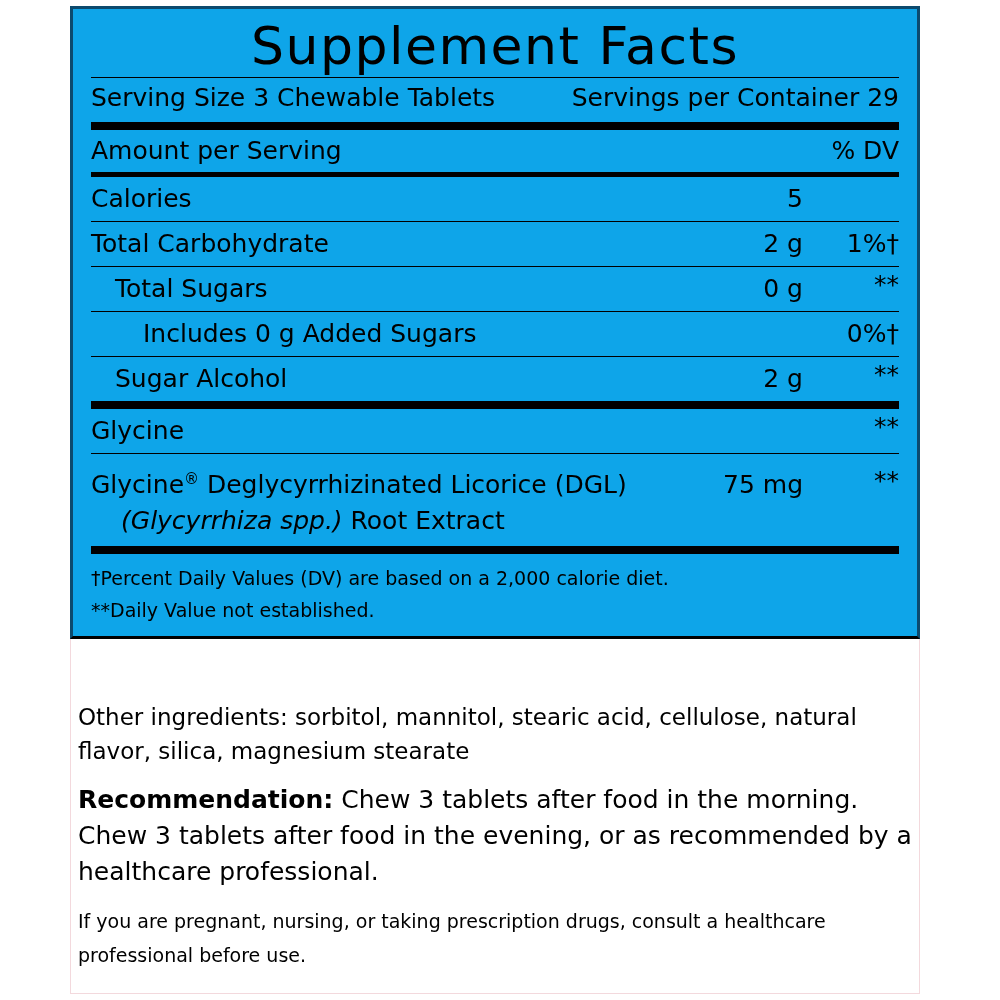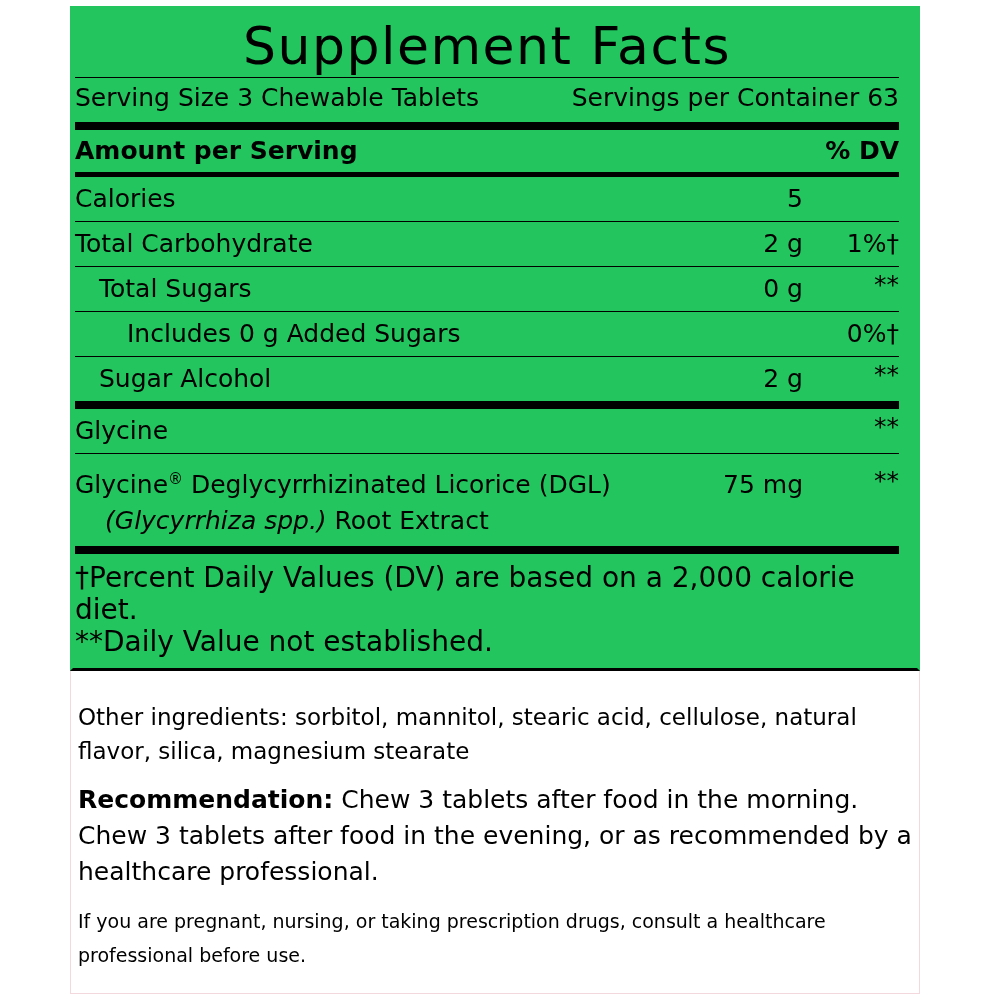--- a/index.html
+++ b/index.html
@@ -34,24 +34,24 @@
     box-sizing: border-box;
     pointer-events: none;
   }
 
   .facts-box {
     position: absolute;
     left: 70px;
     top: 6px;
     width: 850px;
     box-sizing: border-box;
-    border: 3px solid #22c55e;
+    border: 3px solid #0c4a6e;
     border-bottom: 3px solid #000;
-    padding: 0 18px 0 2px;
-    background: #22c55e;
+    padding: 0 18px 0 18px;
+    background: #0ea5e9;
   }
 
   .title {
     font-size: 52px;
     line-height: 58px;
     font-weight: 400;
     letter-spacing: 1.5px;
     text-align: center;
     padding: 8px 0 2px 0;
     white-space: nowrap;
@@ -97,37 +97,37 @@
     vertical-align: top;
     position: relative;
     top: -4px;
   }
 
   .amount-hdr-row {
     display: flex;
     align-items: baseline;
     font-size: 25px;
     line-height: 30px;
-    font-weight: 700;
+    font-weight: 400;
     padding: 6px 0 6px 0;
   }
   .amount-hdr-row .name { flex: 1 1 auto; }
   .amount-hdr-row .dv { width: 92px; text-align: right; }
 
   .two-line-name { line-height: 36px; }
   .sub-italic {
     display: block;
     padding-left: 30px;
     font-size: 25px;
   }
   .italic { font-style: italic; }
   .sup { font-size: 15px; vertical-align: super; }
 
   .footnotes {
-    font-size: 28px;
+    font-size: 19px;
     line-height: 32px;
     padding: 8px 0 10px 0;
   }
 
   .below {
     position: absolute;
     left: 78px;
     top: 700px;
     width: 840px;
     box-sizing: border-box;
@@ -156,21 +156,21 @@
   <div class="outer-border"></div>
 
   <div class="facts-box">
 
     <div class="title">Supplement Facts</div>
 
     <div class="rule-thin"></div>
 
     <div class="serving-line">
       <span>Serving Size 3 Chewable Tablets</span>
-      <span>Servings per Container 63</span>
+      <span>Servings per Container 29</span>
     </div>
 
     <div class="rule-thick"></div>
 
     <div class="amount-hdr-row">
       <span class="name">Amount per Serving</span>
       <span class="dv">% DV</span>
     </div>
 
     <div class="rule-med"></div>

